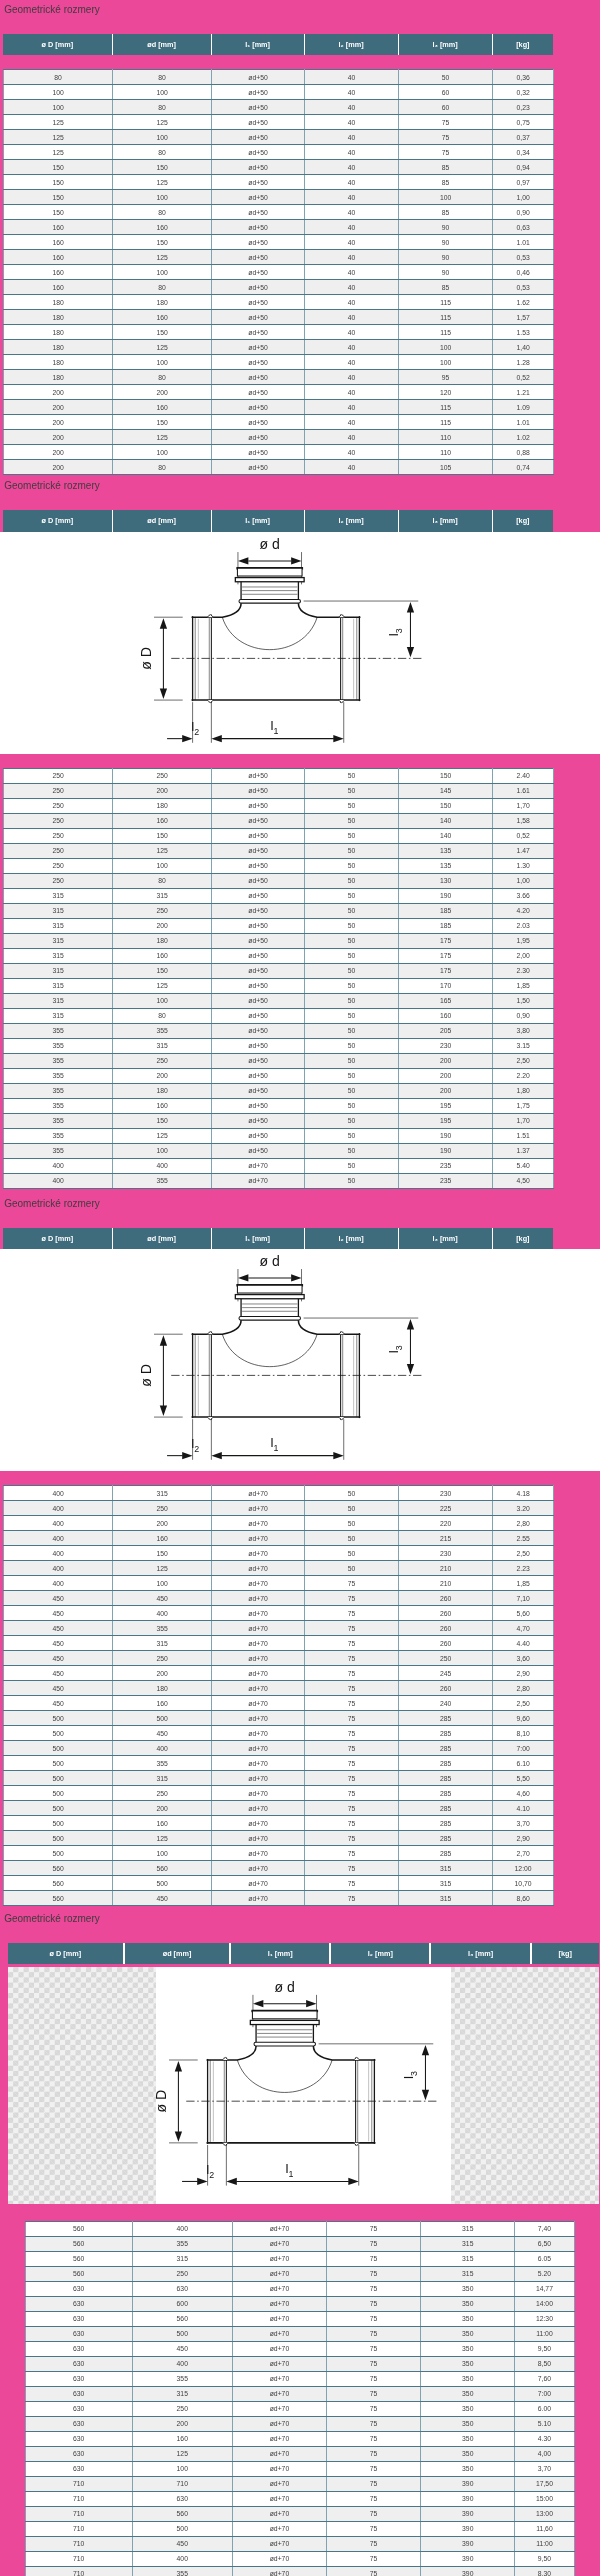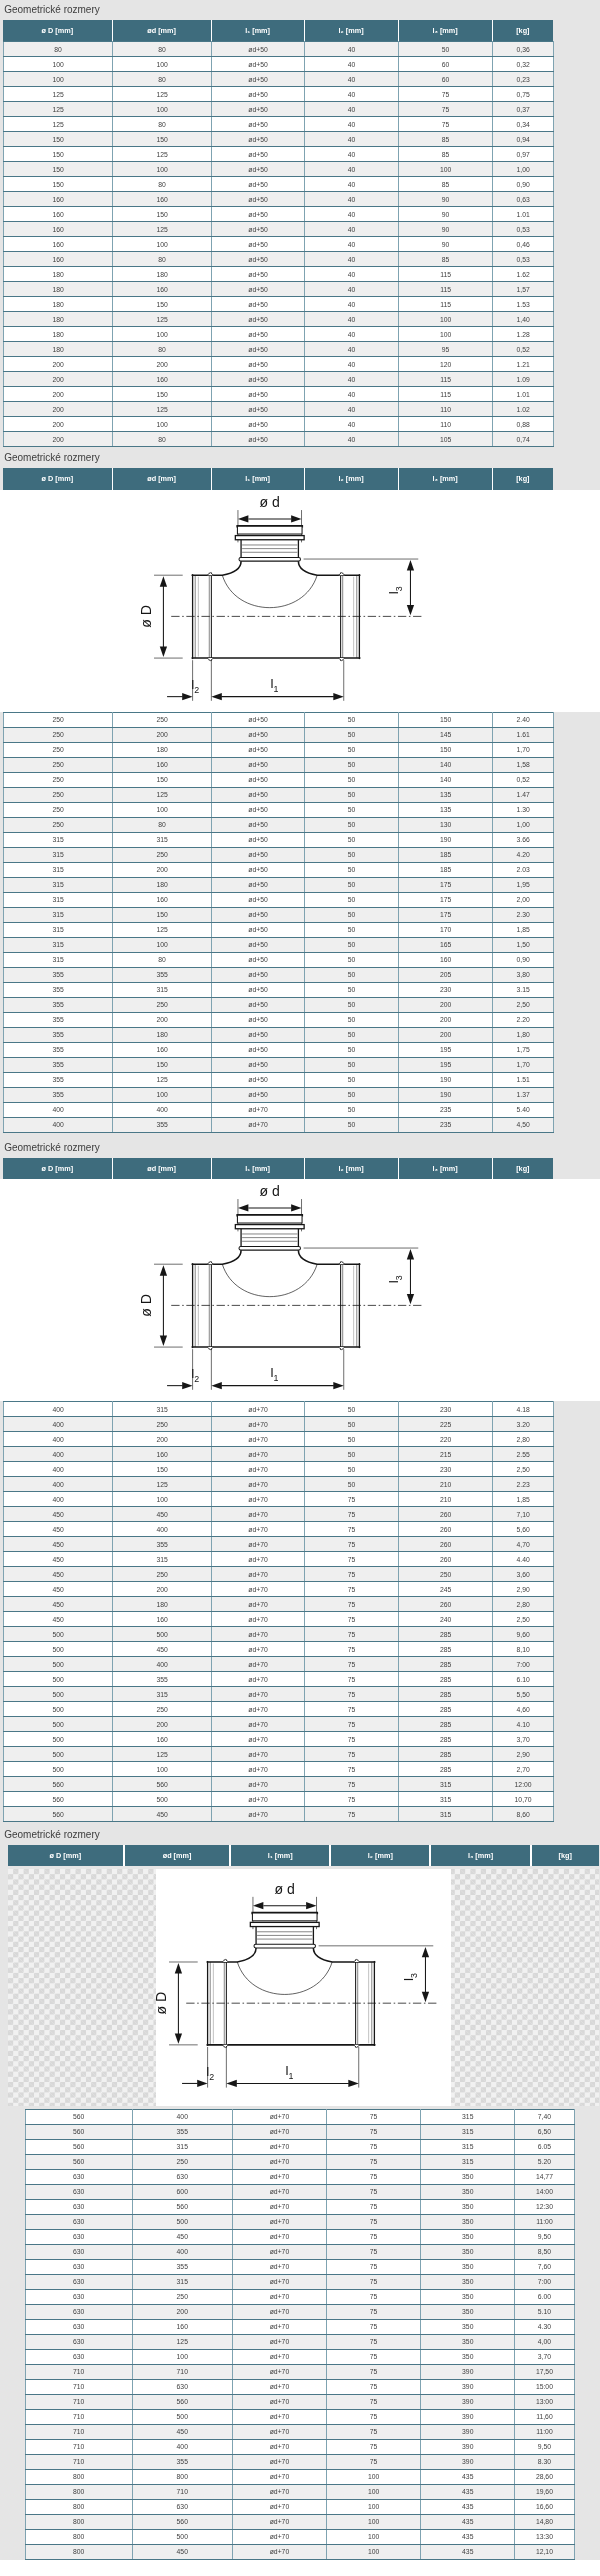--- a/index.html
+++ b/index.html
@@ -1,22 +1,22 @@
 <!DOCTYPE html>
 <html style="font-size:8.3px"><head>
 <meta charset="utf-8">
 <style>
   html,body{margin:0;padding:0;background:#ffffff;}
   body{width:600px;font-family:"Liberation Sans","DejaVu Sans",sans-serif;}
-  .sec{background:#e5e5e5;}
+  .sec{background:#ec4899;}
   .sec-title{font-size:10px;font-weight:400;color:#3d3d3d;margin:0;padding:3.7px 0 3.7px 4.2px;line-height:12.5px;}
   .pt8{padding-top:4.7px;}
   .pt16{padding-top:9px;}
   .pt12{padding-top:6.8px;}
-  table{border-collapse:collapse;table-layout:fixed;}
+  table{border-collapse:collapse;table-layout:fixed;margin-top:14px;}
   
   .geoA{margin-left:3.1px;width:550px;}
   
   .hdrB{margin-left:7.8px;width:591px;}
   .bodyB{margin-left:24.5px;width:550px;}
   .ghdr th{background:#3e6c7d;color:#ffffff;font-size:7.3px;font-weight:700;height:21.4px;padding:0;text-align:center;border:none;}
   .ghdr th+th{border-left:1.6px solid #ffffff;}
   .hdrB th+th{border-left:2.6px solid #ffffff;}
   .gbody{border:0.5px solid #4a7787;}
   .gbody td{height:14px;padding:0;font-size:6.8px;color:#3e3e3e;text-align:center;

